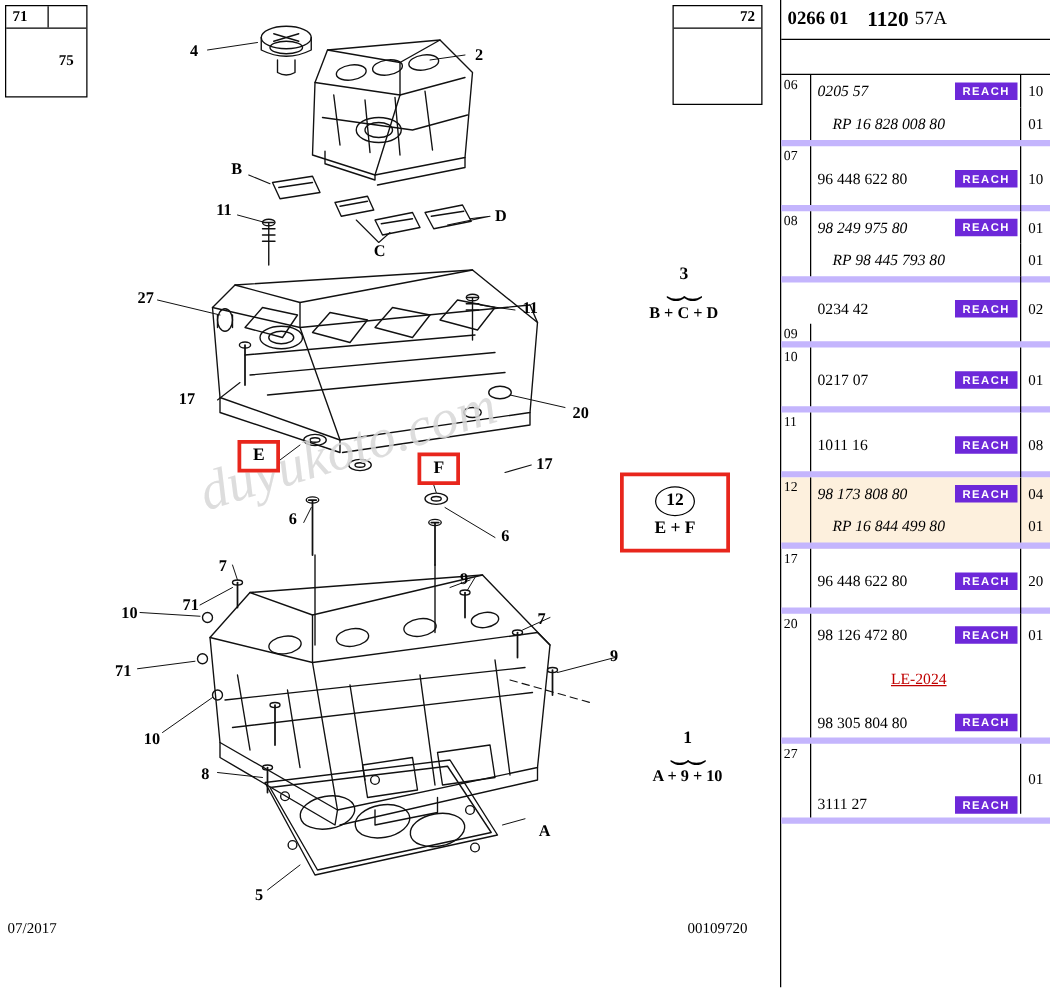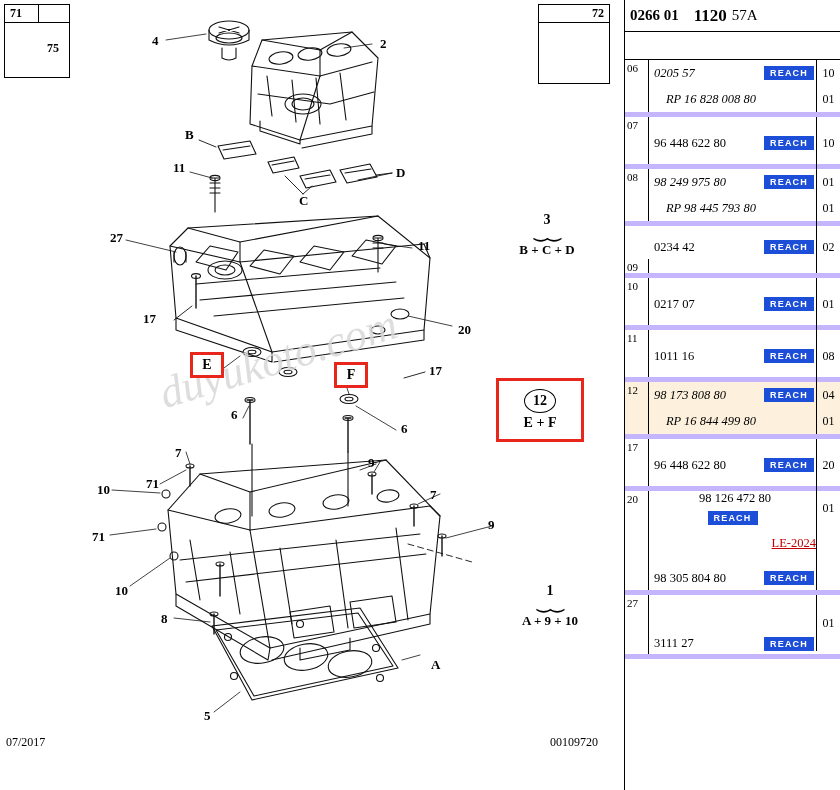--- a/index.html
+++ b/index.html
@@ -207,34 +207,34 @@
   }
   .ref.italic { font-style: italic; }
   .ref.rp {
     text-align: right;
     padding-right: 6px;
     font-style: italic;
   }
   .ref.le {
     color: #c00000;
     text-decoration: underline;
-    text-align: right;
+    text-align: center;
     font-size: 12.5px;
   }
   .reach {
     width: 54px;
     flex: none;
     display: flex;
     align-items: center;
     justify-content: center;
   }
   .reach-badge {
     width: 50px;
     height: 14px;
-    background: #1d4ed8;
+    background: #6d28d9;
     color: #fff;
     font-size: 9px;
     font-weight: bold;
     letter-spacing: 1.2px;
     display: flex;
     align-items: center;
     justify-content: center;
     font-family: "Liberation Sans", sans-serif;
   }
   .qty {
@@ -652,21 +652,21 @@
             </div>
           <div class="qty" style="line-height:52px;">20</div>
         </div>
       </div>
     </div>
 
     <div class="row" style="height:104px;">
       <div class="col-idx">20</div>
       <div class="col-body bodyrows" style="flex-direction:row;">
         <div class="left">
-          <div class="sub" style="height:34px;flex-direction:column;">
+          <div class="sub" style="height:34px;">
             <div class="ref">98 126 472 80</div>
             <div class="reach">
                 <span class="reach-badge">REACH</span>
               </div>
           </div>
           <div class="sub" style="height:36px;">
             <div class="ref le">LE-2024</div>
           </div>
           <div class="sub" style="height:34px;">
             <div class="ref">98 305 804 80</div>

